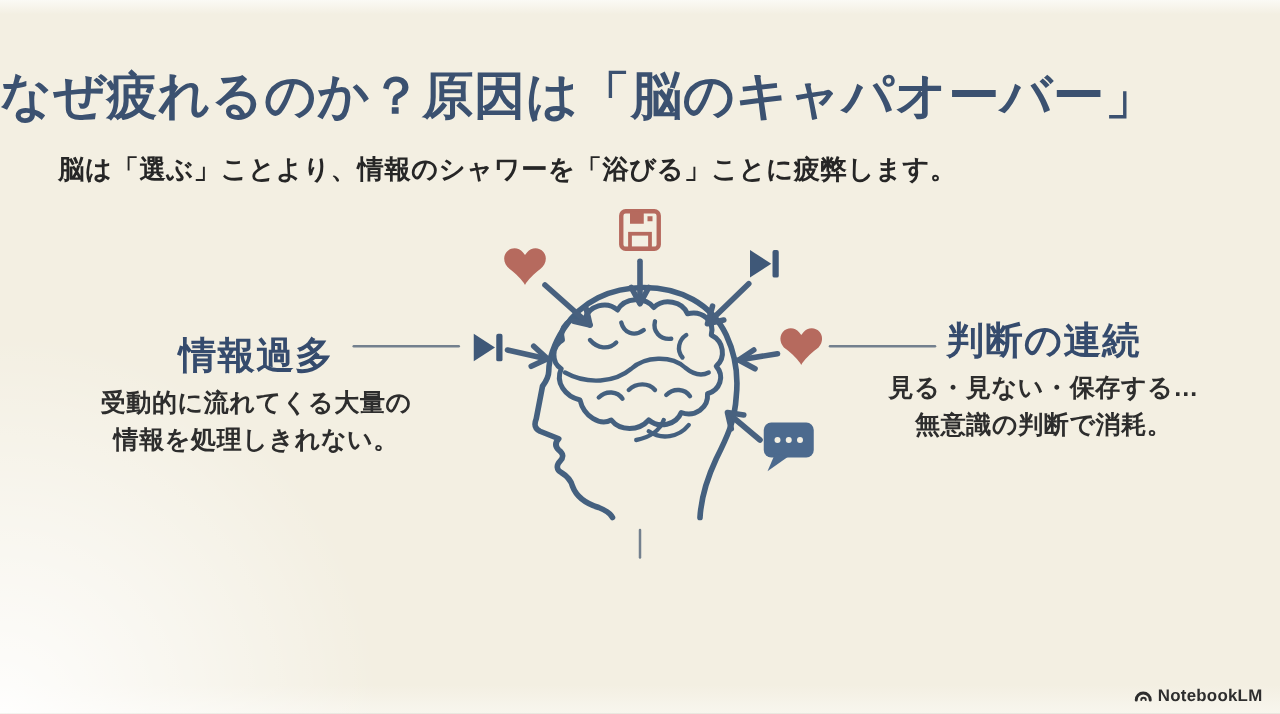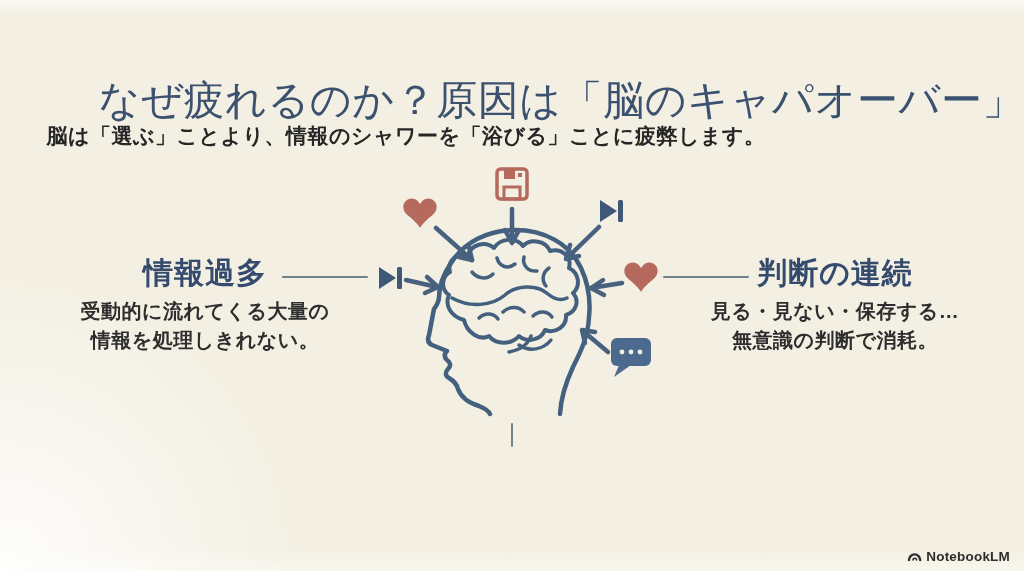--- a/index.html
+++ b/index.html
@@ -5,29 +5,29 @@
   html,body{margin:0;padding:0;background:#d8d5cc;}
   .canvas{
     position:relative;width:1024px;height:571px;overflow:hidden;
     font-family:"Liberation Sans","DejaVu Sans",sans-serif;
     background:
       radial-gradient(circle at 0% 100%, rgba(255,255,255,.9), rgba(255,255,255,0) 26%),
       linear-gradient(180deg,#fbfaf5 0%,#f3efe2 2%,#f3efe2 96%,#f8f6ee 100%);
   }
   .diagram-svg{position:absolute;left:0;top:0;width:1024px;height:571px;}
   .title{
-    position:absolute;top:52px;left:0;width:1024px;text-align:right;
-    font-size:41px;line-height:48px;font-weight:400;color:#3b5170;letter-spacing:.5px;margin-top:24px;
+    position:absolute;top:52px;left:0;width:1024px;text-align:left;
+    font-size:41px;line-height:48px;font-weight:700;color:#3b5170;letter-spacing:.5px;
   }
   .subtitle{
     position:absolute;top:120px;left:0;width:812px;text-align:center;
     font-size:21px;line-height:32px;font-weight:600;color:#262626;letter-spacing:.5px;
   }
   .cause{position:absolute;text-align:center;}
-  .cause-left{left:40px;top:256px;width:330px;}
+  .cause-left{left:40px;top:268px;width:330px;}
   .cause-right{left:668px;top:256px;width:334px;text-align:center;}
   .cause-bottom{left:0;top:458px;width:1024px;}
   .cause-heading{
     font-size:30px;line-height:34px;font-weight:800;color:#354b6d;
     letter-spacing:1px;margin-bottom:7px;
   }
   .cause-desc{
     font-size:20px;line-height:29px;font-weight:700;color:#2d2d2d;
     white-space:pre-line;letter-spacing:.5px;
   }

